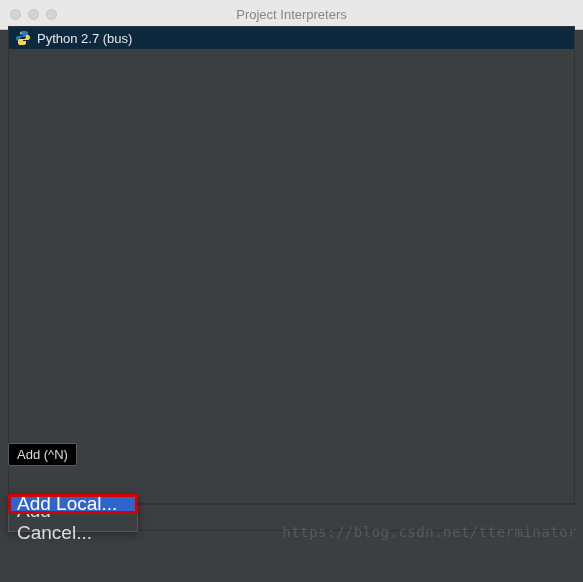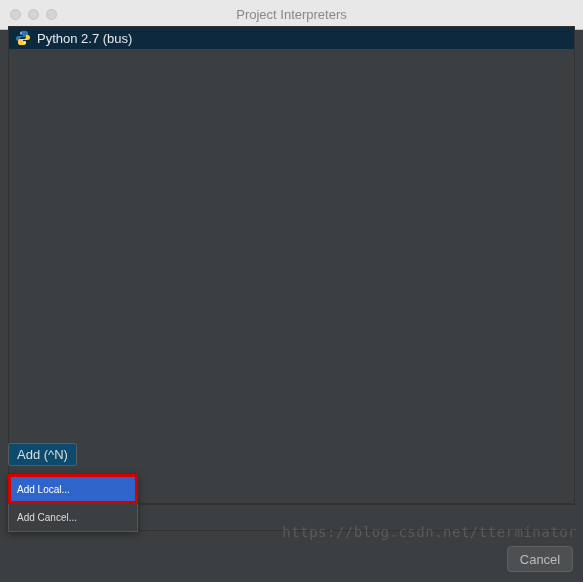--- a/index.html
+++ b/index.html
@@ -74,21 +74,21 @@
       display: inline-flex;
       align-items: center;
       justify-content: center;
     }
     .row-name { color: #e8e8e8; }
     .row-path { color: #9a9a9a; font-size: 12px; }
     .tooltip {
       position: absolute;
       left: 8px;
       bottom: 116px;
-      background: #0c4a6e;
+      background: #000000;
       border: 1px solid #5a5d5f;
       padding: 3px 8px;
       color: #dcdcdc;
       font-size: 13px;
       border-radius: 2px;
     }
     .toolbar {
       height: 26px;
       display: flex;
       align-items: center;
@@ -110,26 +110,26 @@
     .popup-menu {
       position: absolute;
       left: 8px;
       bottom: 50px;
       width: 130px;
       background: #3c3f41;
       border: 1px solid #555;
       box-shadow: 0 2px 8px rgba(0,0,0,0.4);
     }
     .popup-item {
-      height: 28px;
+      height: 18px;
       display: flex;
       align-items: center;
       padding: 5px 8px;
       color: #dcdcdc;
-      font-size: 10px;
+      font-size: 19px;
       cursor: pointer;
     }
     .popup-item.selected {
       background: #2f65ca;
       color: #ffffff;
     }
     .popup-item.highlighted {
       outline: 3px solid #d40000;
       outline-offset: -2px;
       position: relative;
@@ -231,16 +231,15 @@
 </div>
 
 <div class="tooltip">Add (^N)</div>
 
 <div class="popup-menu">
   <div class="popup-item selected highlighted">Add Local...</div>
   <div class="popup-item">Add Cancel...</div>
 </div>
 
 <div class="button-bar">
-  <div class="dlg-btn">Cancel</div>
 </div>
 
 <div class="watermark">https://blog.csdn.net/tterminator</div>
 
 </body></html>

